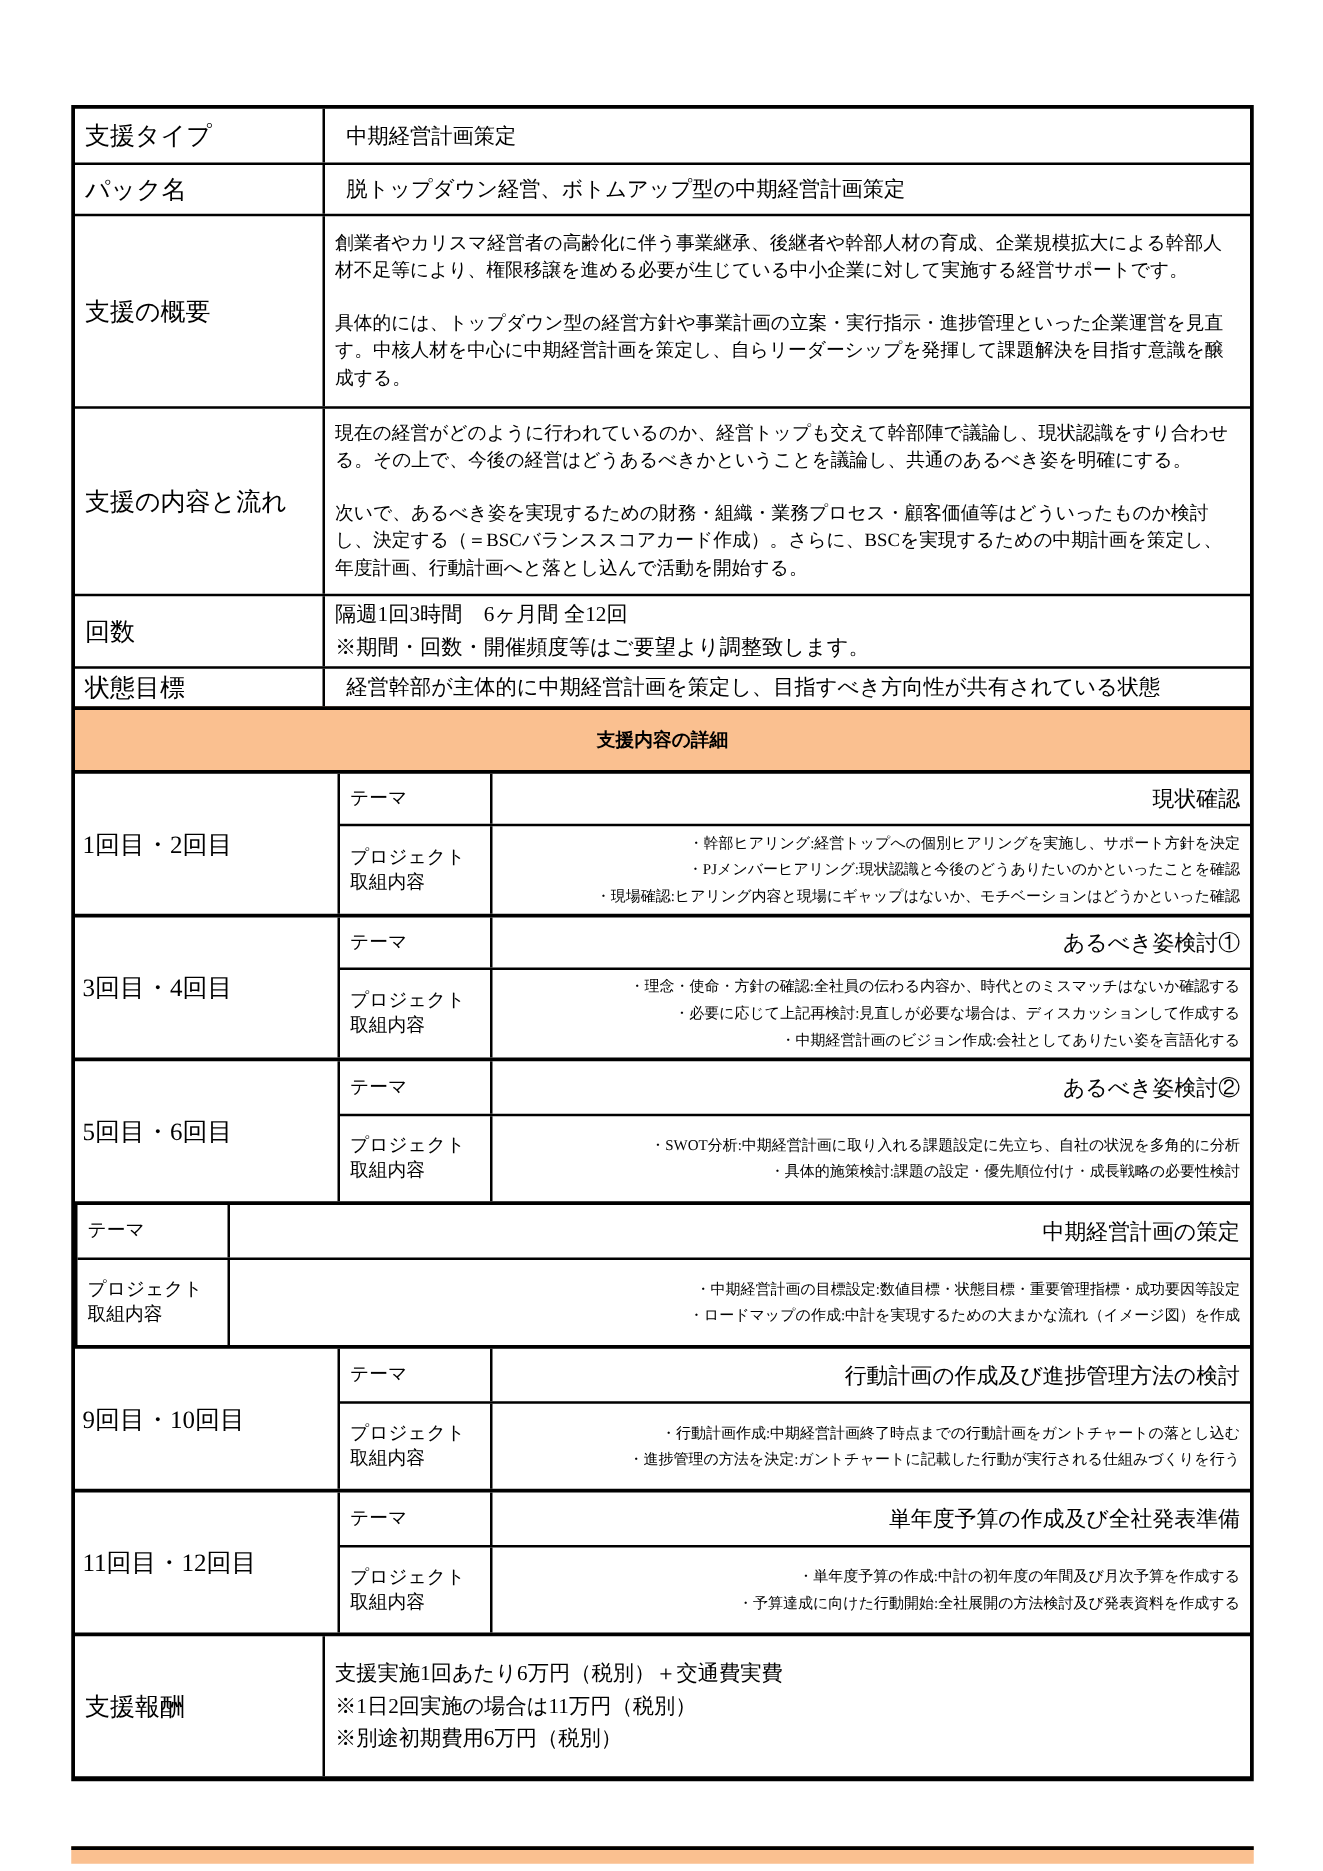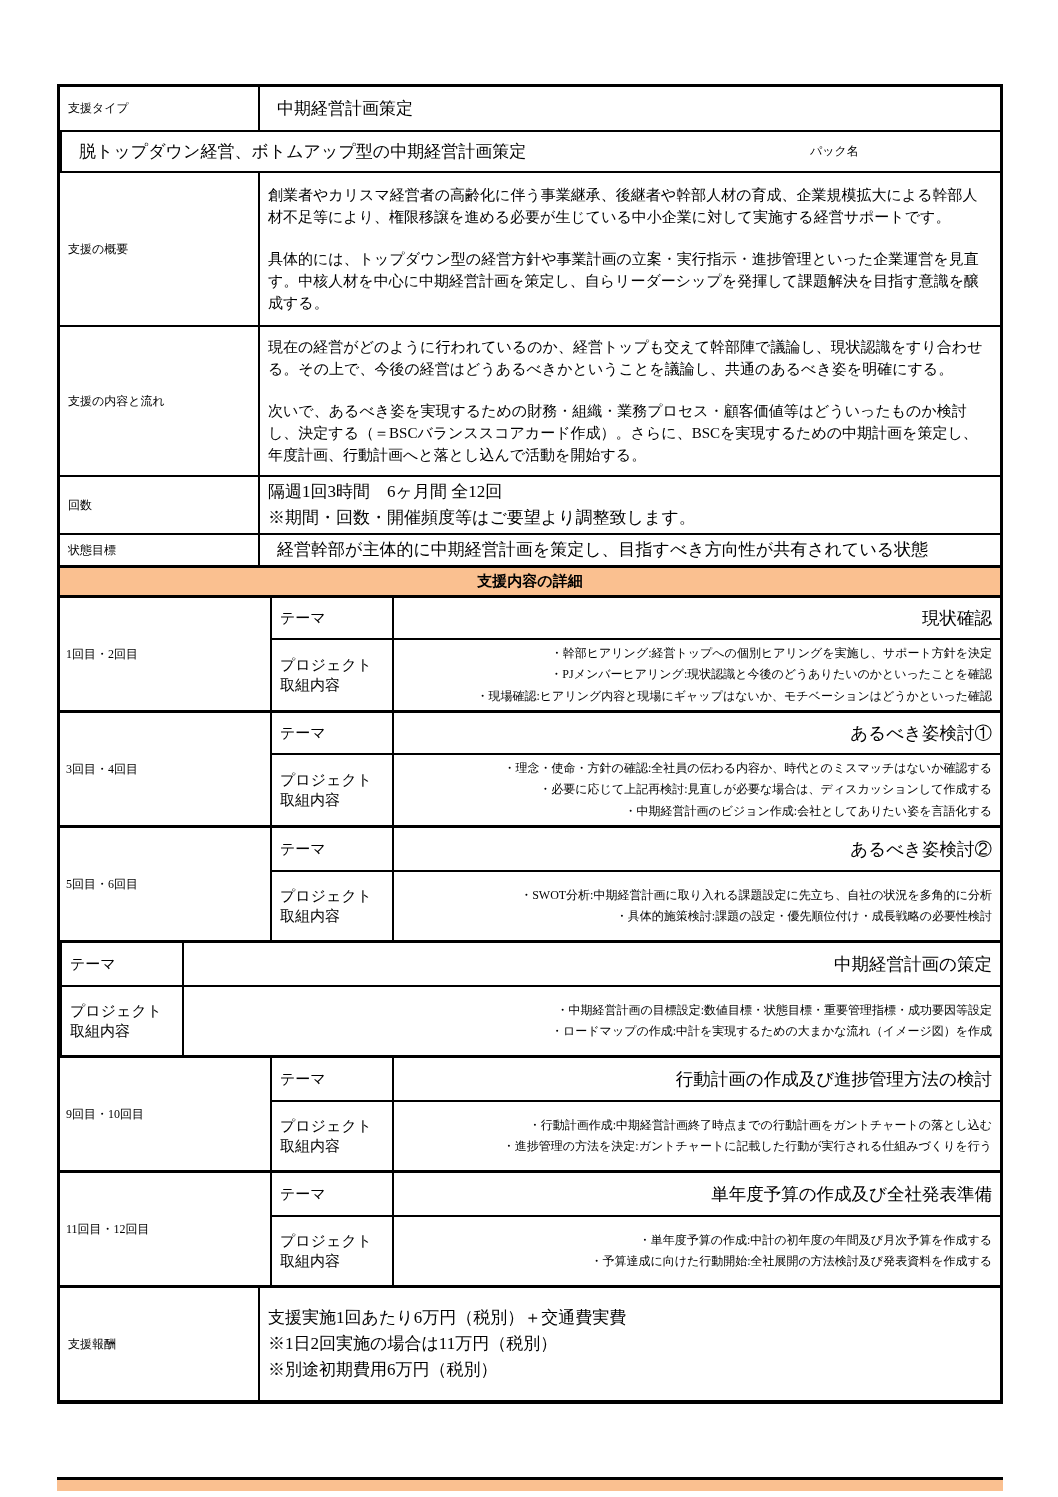--- a/index.html
+++ b/index.html
@@ -13,32 +13,32 @@
     position:absolute; left:57px; top:84px; width:946px;
     border:3px solid var(--line); border-bottom-width:4px; box-sizing:border-box;
     background:#fff;
   }
   .row{ display:flex; align-items:stretch; border-top:2px solid var(--line); box-sizing:border-box; }
   .row.first{ border-top:none; }
   .row.thick{ border-top:3px solid var(--line); }
   .c{ box-sizing:border-box; padding:3px 8px; display:flex; flex-direction:column; justify-content:center; overflow:hidden; }
   .c1{ width:198px; flex:none; }
   .cv{ flex:1; border-left:2px solid var(--line); }
-  .label{ font-size:12px; }
+  .label{ font-size:20px; }
   .value-lg{ font-size:17px; line-height:24px;padding-left:17px; }
   .para{ font-size:15px; line-height:22px; }
   .para + .para{ margin-top:20px; }
   .mline{ font-size:17px; line-height:26px; }
   
   .orange-hdr{
     border-top:3px solid var(--line);
     background:var(--accent);
     text-align:center; font-weight:bold; font-size:15px;
     font-family:"Liberation Sans","DejaVu Sans",sans-serif;
-    height:30px; display:flex; align-items:center; justify-content:center;
+    height:51px; display:flex; align-items:center; justify-content:center;
     box-sizing:border-box;
   }
   
   .session{ display:flex; align-items:stretch; border-top:3px solid var(--line); height:115px; box-sizing:border-box; }
   .session .c1{ display:flex; flex-direction:column; justify-content:center; padding:3px 6px; }
   .session-right{ flex:1; display:flex; flex-direction:column; border-left:2px solid var(--line); }
   .subrow{ display:flex; align-items:stretch; box-sizing:border-box; }
   .subrow.theme-row{ height:44px; border-bottom:2px solid var(--line); }
   .subrow.content-row{ flex:1; }
   .sc2{ width:120px; flex:none; box-sizing:border-box; padding:3px 8px; display:flex; flex-direction:column; justify-content:center; font-size:15px; line-height:20px; }
@@ -60,22 +60,22 @@
 <body>
 
 <div class="tbl">
 
   <div class="row first h-type">
     <div class="c c1 label">支援タイプ</div>
     <div class="c cv value-lg">中期経営計画策定</div>
   </div>
 
   <div class="row h-pack">
+    <div class="c c1 label">パック名</div>
     <div class="c cv value-lg">脱トップダウン経営、ボトムアップ型の中期経営計画策定</div>
-    <div class="c c1 label">パック名</div>
   </div>
 
   <div class="row h-overview">
     <div class="c c1 label">支援の概要</div>
     <div class="c cv">
       <div class="para">創業者やカリスマ経営者の高齢化に伴う事業継承、後継者や幹部人材の育成、企業規模拡大による幹部人材不足等により、権限移譲を進める必要が生じている中小企業に対して実施する経営サポートです。</div>
       <div class="para">具体的には、トップダウン型の経営方針や事業計画の立案・実行指示・進捗管理といった企業運営を見直す。中核人材を中心に中期経営計画を策定し、自らリーダーシップを発揮して課題解決を目指す意識を醸成する。</div>
     </div>
   </div>
 

